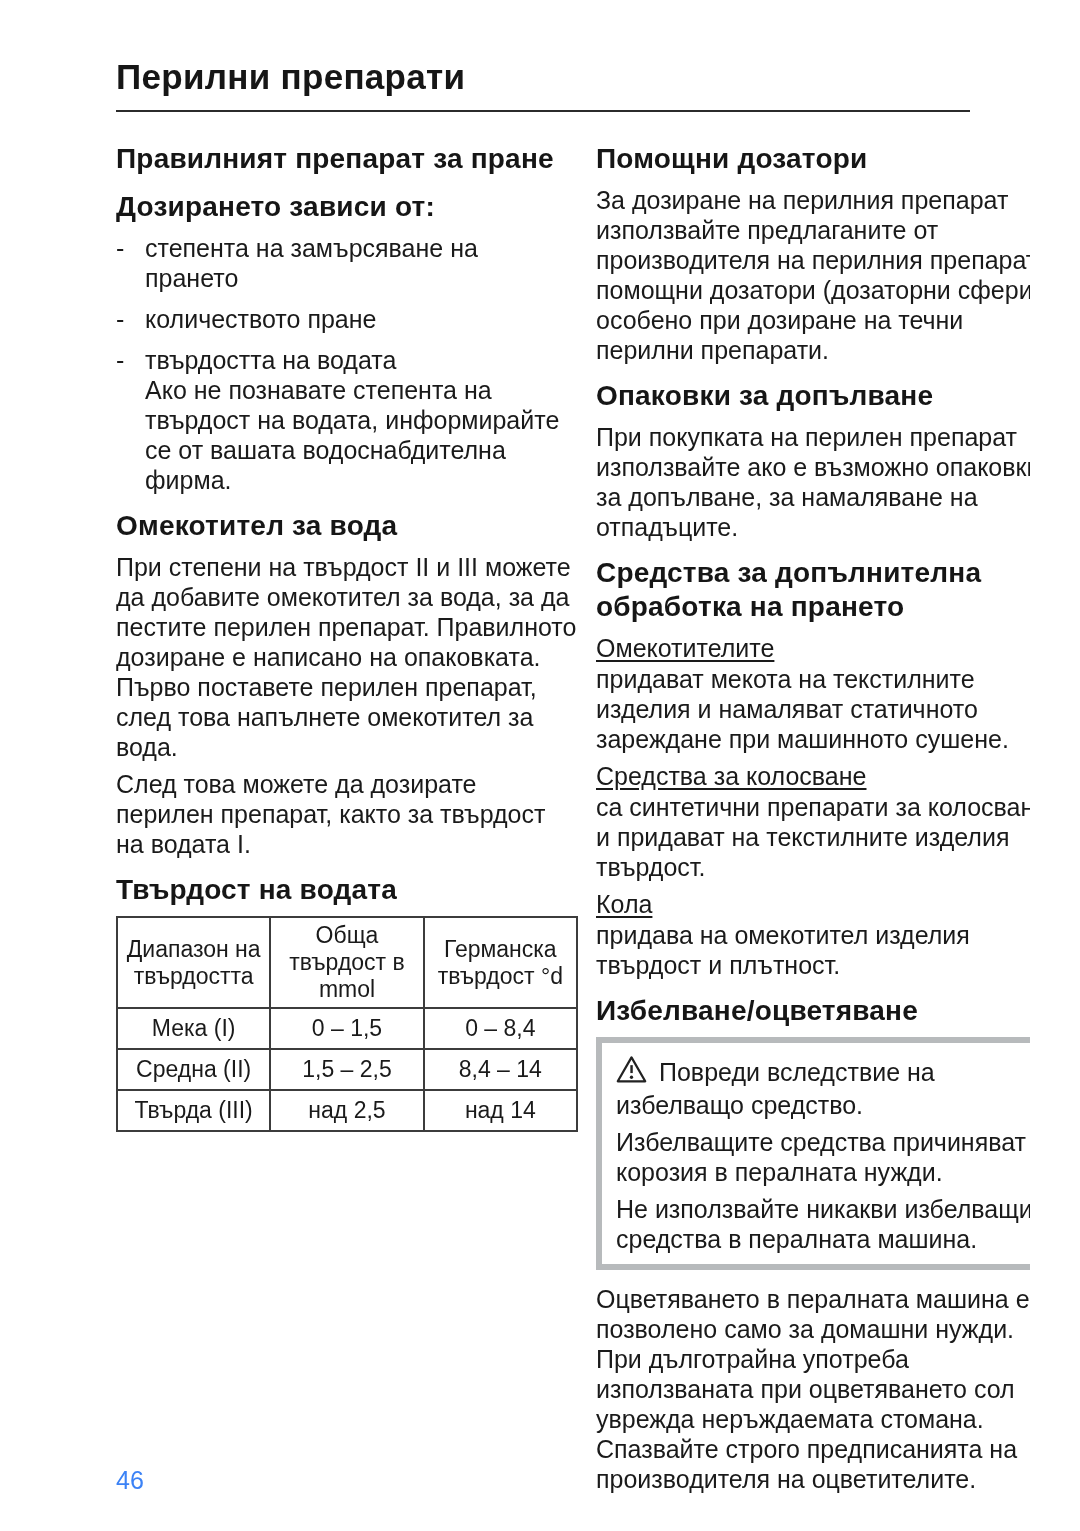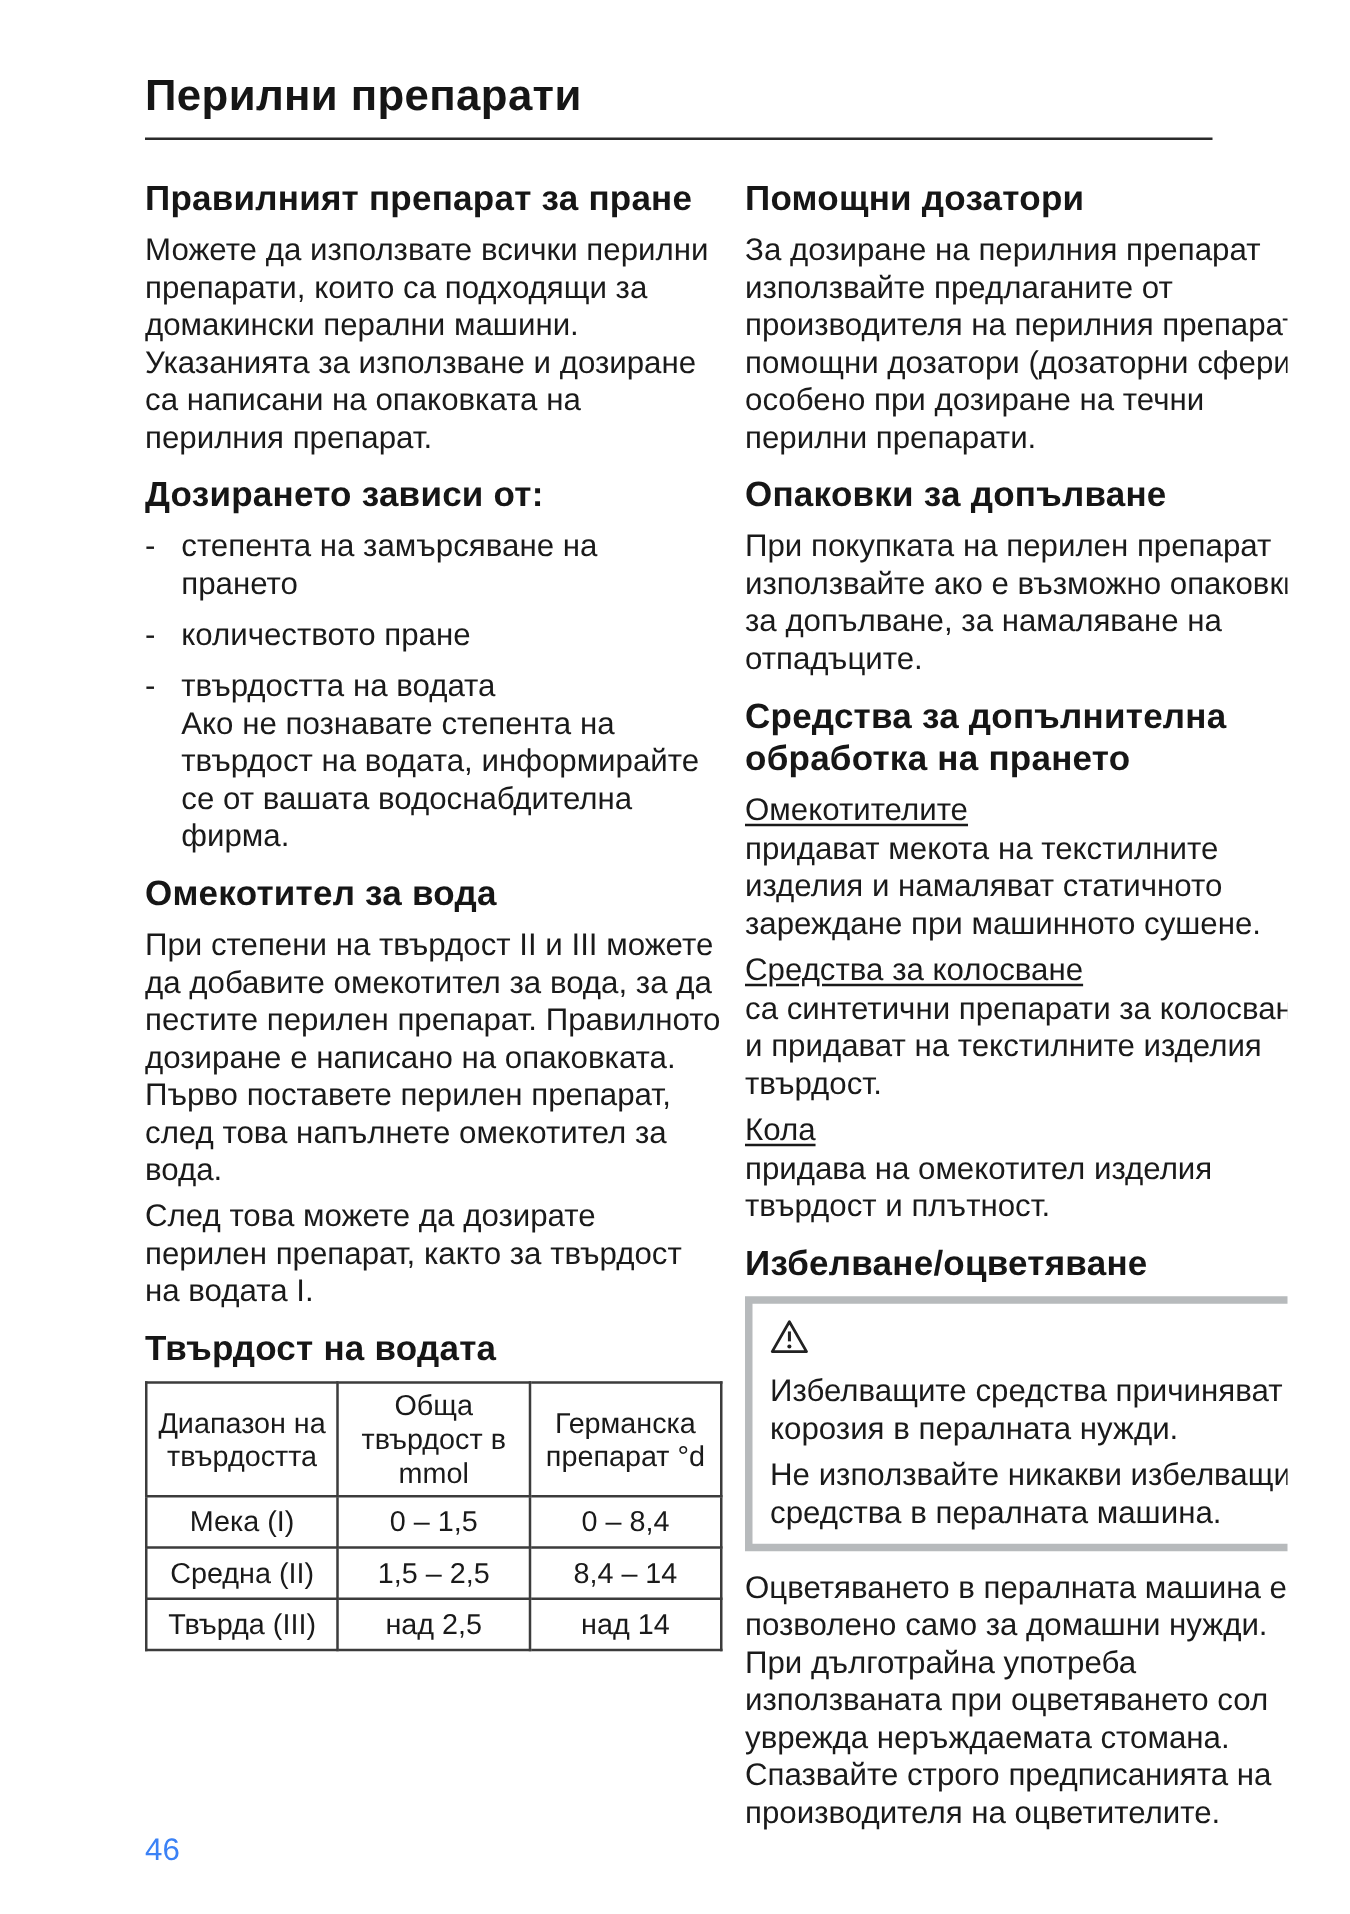--- a/index.html
+++ b/index.html
@@ -73,21 +73,20 @@
       <h1>Перилни препарати</h1>
       <div class="title-rule"></div>
     </header>
 
     <div class="columns">
 
       <div class="col">
 
         <section>
           <h2>Правилният препарат за пране</h2>
-          <p>Можете да използвате всички перилни препарати, които са подходящи за домакински перални машини. Указанията за използване и дозиране са написани на опаковката на перилния препарат.</p>
         </section>
 
         <section>
           <h2>Дозирането зависи от:</h2>
           <div class="li">
             <span class="dash">-</span>
             <span>степента на замърсяване на прането</span>
           </div>
           <div class="li">
             <span class="dash">-</span>
@@ -108,21 +107,21 @@
           <p>След това можете да дозирате перилен препарат, както за твърдост на водата I.</p>
         </section>
 
         <section>
           <h2>Твърдост на водата</h2>
           <table class="hardness">
             <thead>
               <tr>
                 <th>Диапазон на твърдостта</th>
                 <th>Обща твърдост в mmol</th>
-                <th>Германска препарат °d</th>
+                <th>Германска твърдост °d</th>
               </tr>
             </thead>
             <tbody>
               <tr>
                 <td>Мека (I)</td>
                 <td>0 – 1,5</td>
                 <td>0 – 8,4</td>
               </tr>
               <tr>
                 <td>Средна (II)</td>
@@ -169,21 +168,21 @@
           <h2>Избелване/оцветяване</h2>
 
           <div class="warnbox">
             <p>
               <span class="wicon">
                 <svg width="31" height="29" viewBox="0 0 32 30" aria-hidden="true">
                   <path d="M16 2.5 L30.2 27.2 L1.8 27.2 Z" fill="none" stroke="#222222" stroke-width="2.3" stroke-linejoin="round"></path>
                   <rect x="14.8" y="10.5" width="2.5" height="8.2" fill="#222222"></rect>
                   <circle cx="16" cy="23" r="1.7" fill="#222222"></circle>
                 </svg>
-              </span>
+              </span><span>Повреди вследствие на избелващо средство.</span>
             </p>
             <p>Избелващите средства причиняват корозия в пералната нужди.</p>
             <p>Не използвайте никакви избелващи средства в пералната машина.</p>
           </div>
 
           <p>Оцветяването в пералната машина е позволено само за домашни нужди. При дълготрайна употреба използваната при оцветяването сол уврежда неръждаемата стомана. Спазвайте строго предписанията на производителя на оцветителите.</p>
         </section>
 
       </div>
     </div>

